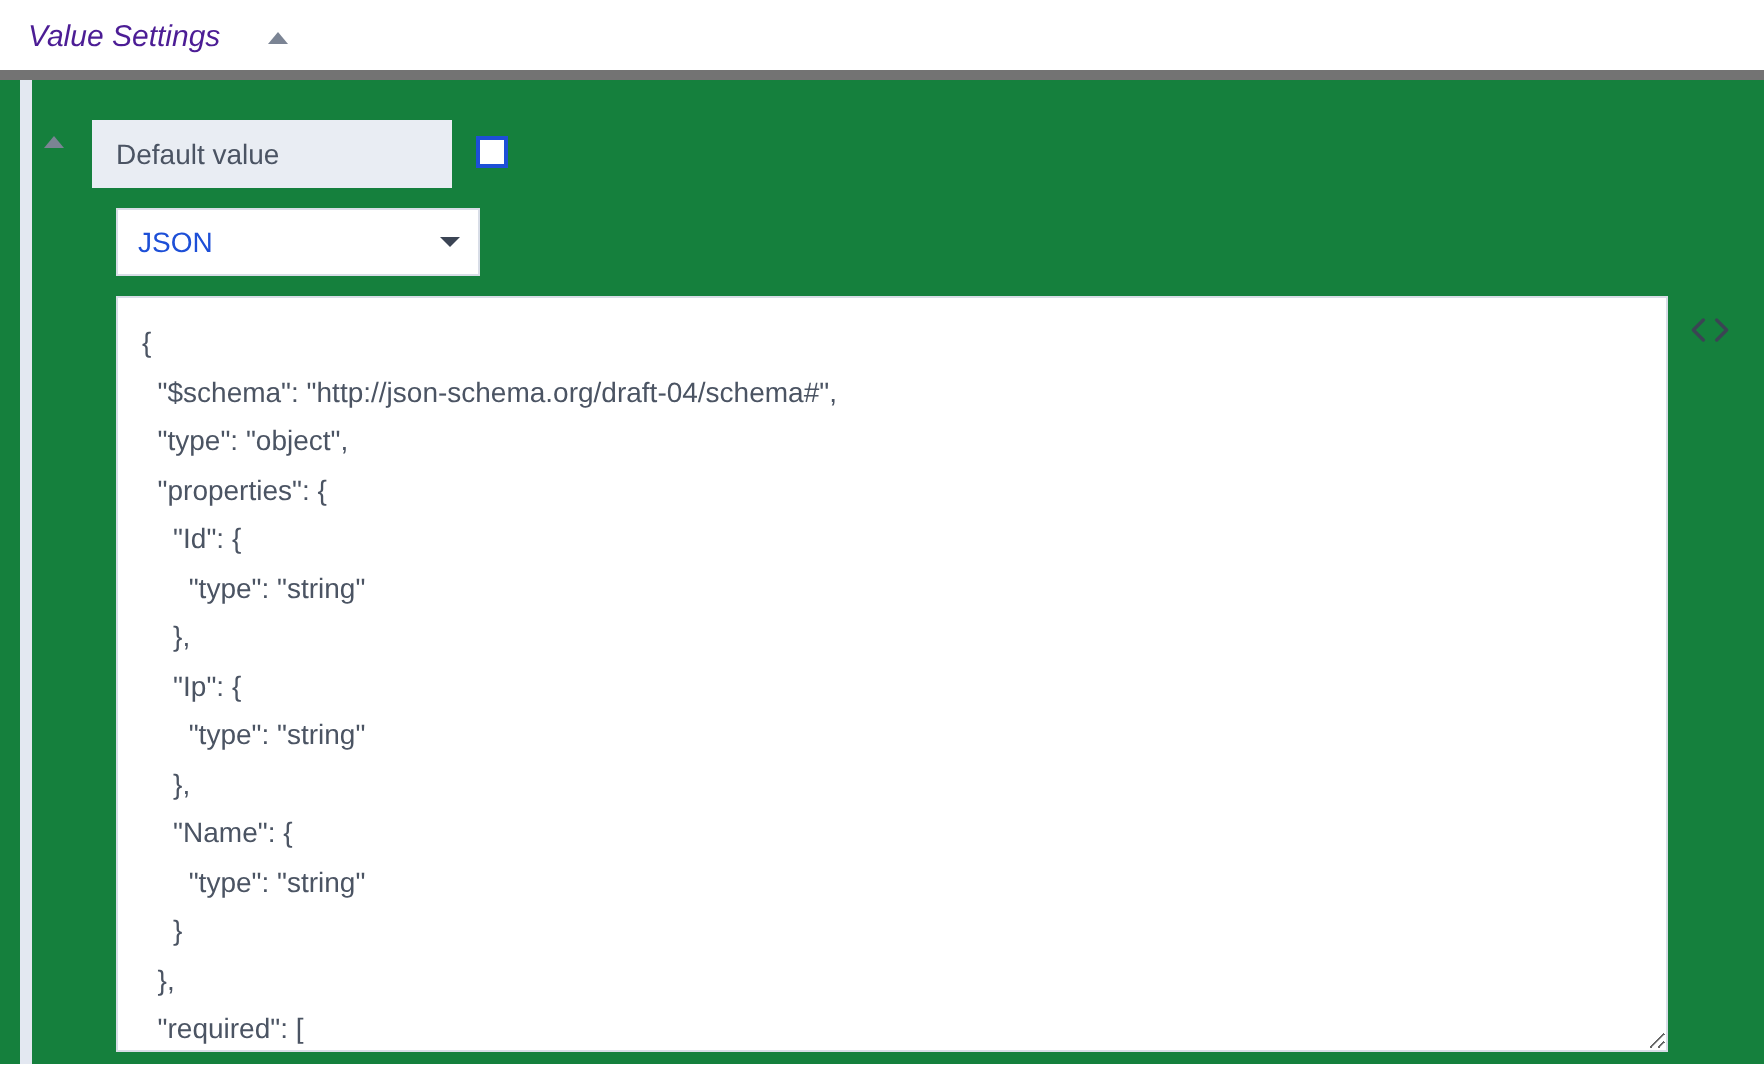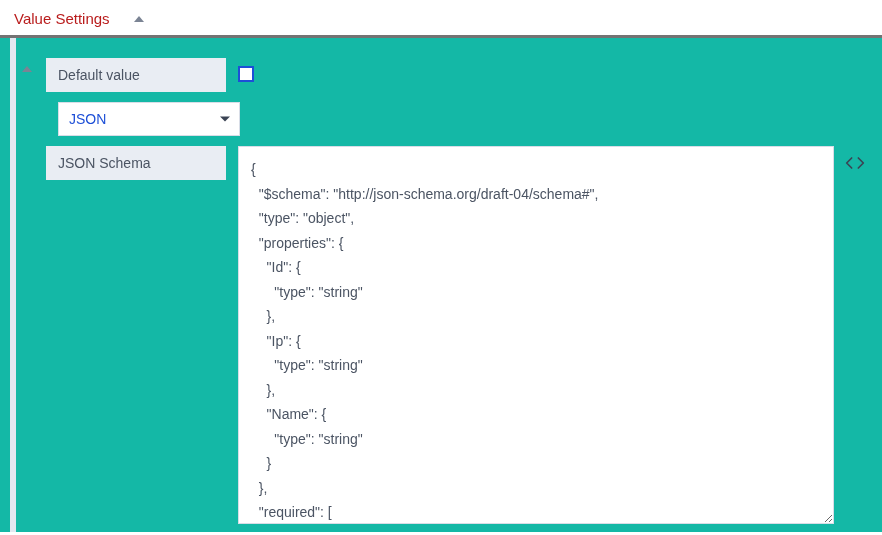--- a/index.html
+++ b/index.html
@@ -15,34 +15,35 @@
       width: 882px;
       height: 535px;
       overflow: hidden;
     }
     .section-header {
       display: flex;
       align-items: center;
       gap: 20px;
       padding: 10px 14px 8px 14px;
       font-size: 15px;
-      color: #b91c1c;
-      cursor: pointer;
+      color: #4c1d95;
+      cursor: pointer;
+      font-style: italic;
     }
     .section-header .triangle {
       width: 0;
       height: 0;
       border-left: 5px solid transparent;
       border-right: 5px solid transparent;
       border-bottom: 6px solid #7b8494;
       margin-left: 4px;
     }
     .panel {
-      background: #14b8a6;
-      border-top: 3px solid #737373;
+      background: #15803d;
+      border-top: 5px solid #737373;
       position: relative;
       padding: 20px 16px 6px 46px;
       height: calc(535px - 38px);
       overflow: hidden;
     }
     .collapse-gutter {
       position: absolute;
       left: 10px;
       top: 0;
       bottom: 0;
@@ -194,21 +195,20 @@
       <div class="select-wrap">
         <div class="select">
           <span>JSON</span>
         </div>
         <span class="select-caret"></span>
       </div>
     </div>
   </div>
 
   <div class="form-row">
-    <div class="form-label">JSON Schema</div>
     <div class="form-control-cell">
       <div class="textarea-wrap">
         <textarea class="json-textarea" spellcheck="false" style="">{
   "$schema": "http://json-schema.org/draft-04/schema#",
   "type": "object",
   "properties": {
     "Id": {
       "type": "string"
     },
     "Ip": {

